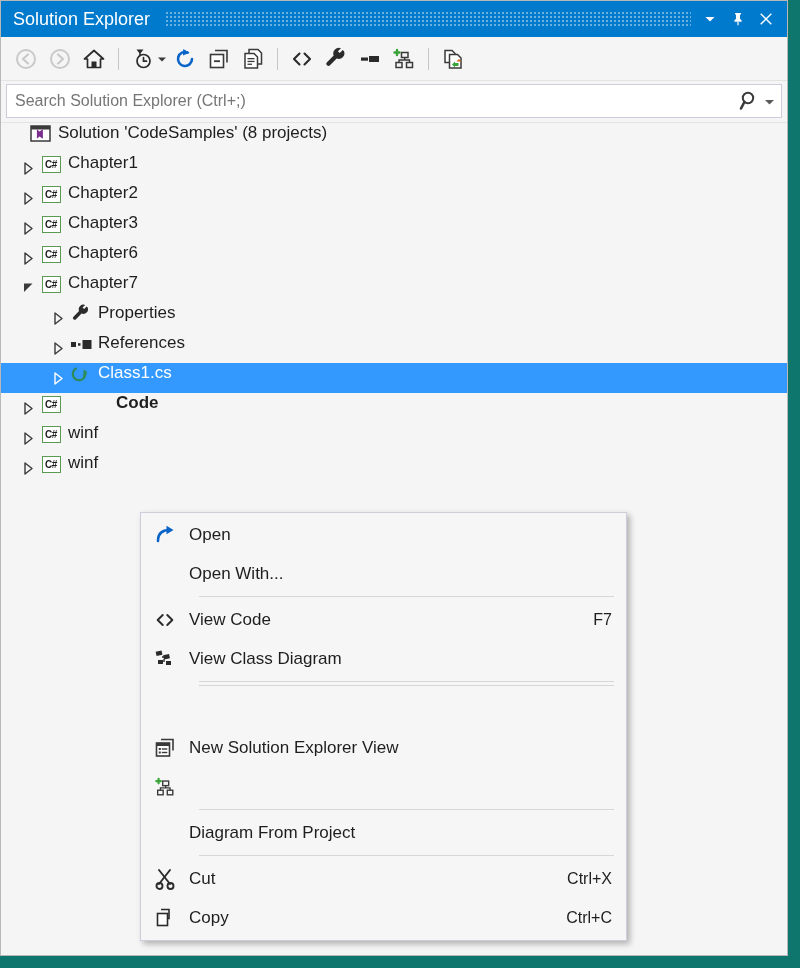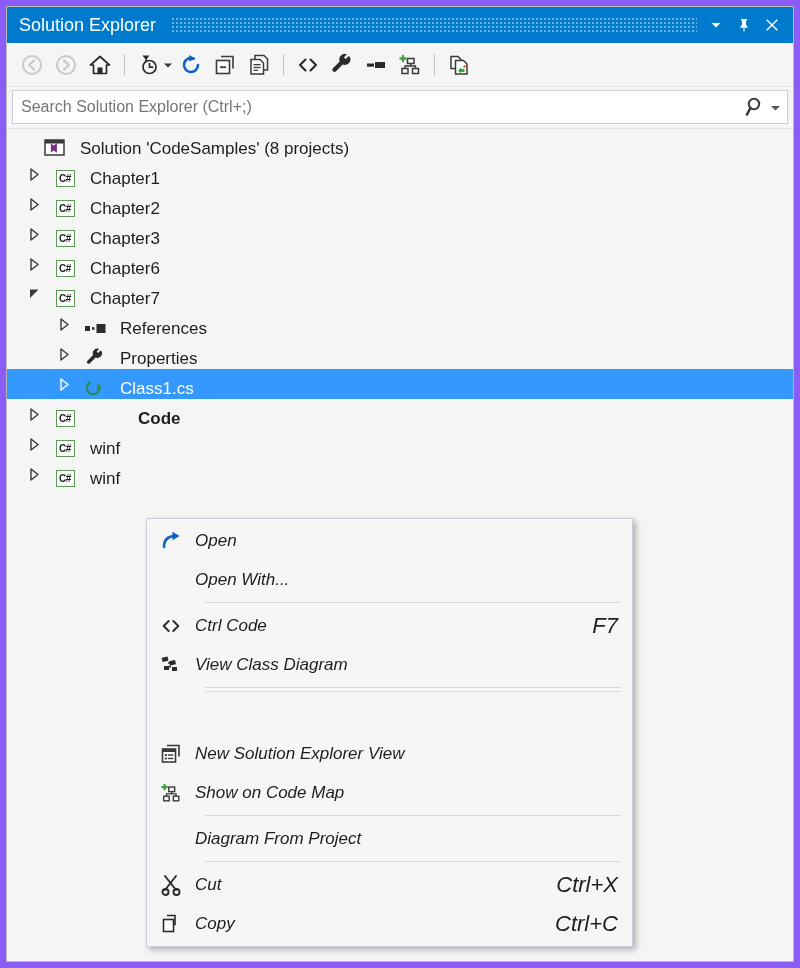--- a/index.html
+++ b/index.html
@@ -7,22 +7,21 @@
     margin: 0; padding: 0;
     width: 800px; height: 968px;
     background: #ffffff;
     font-family: "Liberation Sans", sans-serif;
     overflow: hidden;
   }
 
   #app {
     position: relative;
     width: 800px; height: 968px;
-    background: #8b5cf6;
-    padding: 6px;
+    background: #0f766e;
   }
 
   .window {
     position: relative;
     width: 788px; height: 956px;
     background: #f5f5f5;
     border: 1px solid #b8b8b8;
     display: flex;
     flex-direction: column;
   }
@@ -112,27 +111,26 @@
   .treewrap {
     flex: 1 1 auto;
     background: #f5f5f5;
     position: relative;
     overflow: hidden;
     border-top: 1px solid #e4e4e4;
   }
   .row {
     height: 30px;
     display: flex;
-    align-items: flex-end;
+    align-items: flex-start;
     padding-left: 6px;
     white-space: nowrap;
     font-size: 17px;
     color: #1e1e1e;
     position: relative;
-    gap: 8px;
   }
   .row.selected { background: #3399ff; color: #ffffff; }
   .row.bold .lbl { font-weight: bold; margin-left: 48px; }
   .expander {
     width: 22px; height: 30px;
     display: flex; align-items: center; justify-content: center;
     flex: 0 0 auto;
   }
   .ico {
     width: 24px; height: 22px;
@@ -174,22 +172,22 @@
     align-items: center;
     padding: 0 14px 0 0;
     font-size: 17px;
     color: #1e1e1e;
   }
   .micon {
     width: 48px; height: 39px;
     display: flex; align-items: center; justify-content: center;
     flex: 0 0 auto;
   }
-  .mlabel { flex: 1 1 auto; font-style: italic; }
-  .mkey { flex: 0 0 auto; color: #1e1e1e; font-size: 22px; padding-left: 18px; font-style: italic; }
+  .mlabel { flex: 1 1 auto; }
+  .mkey { flex: 0 0 auto; color: #1e1e1e; font-size: 16px; padding-left: 18px; }
   .msep {
     height: 1px;
     background: #d7d7d7;
     margin: 3px 12px 3px 58px;
   }
   svg { display: block; }
 </style>
 </head>
 <body>
 
@@ -419,43 +417,43 @@
         <div class="lbl">Chapter7</div>
       </div>
 
       <div class="row indent-2">
         <div class="expander">
           <svg width="11" height="13" viewBox="0 0 11 13">
               <path d="M2 1 L9 6.5 L2 12 Z" fill="none" stroke="#3a3a3a" stroke-width="1.4" stroke-linejoin="round"></path>
             </svg>
         </div>
         <div class="ico">
+          <svg width="20" height="20" viewBox="0 0 24 24">
+            <path d="M20 4.2 a5.6 5.6 0 0 1 -7.3 7.3 L6 18.2 a2.1 2.1 0 0 1 -3 -3 l6.7 -6.7 A5.6 5.6 0 0 1 17 1.2 l-3.1 3.1 1.8 1.8 3.1 -3.1 Z" fill="#2b2b2b"></path>
+          </svg>
+        </div>
+        <div class="lbl">Properties</div>
+      </div>
+
+      <div class="row indent-2">
+        <div class="expander">
+          <svg width="11" height="13" viewBox="0 0 11 13">
+              <path d="M2 1 L9 6.5 L2 12 Z" fill="none" stroke="#3a3a3a" stroke-width="1.4" stroke-linejoin="round"></path>
+            </svg>
+        </div>
+        <div class="ico">
           <svg width="22" height="14" viewBox="0 0 22 14">
             <rect x="1" y="5" width="5" height="5" fill="#2b2b2b"></rect>
             <rect x="8" y="6.2" width="2.5" height="2.5" fill="#2b2b2b"></rect>
             <rect x="12.5" y="3" width="9" height="9" fill="#2b2b2b"></rect>
           </svg>
         </div>
         <div class="lbl">References</div>
       </div>
 
-      <div class="row indent-2">
-        <div class="expander">
-          <svg width="11" height="13" viewBox="0 0 11 13">
-              <path d="M2 1 L9 6.5 L2 12 Z" fill="none" stroke="#3a3a3a" stroke-width="1.4" stroke-linejoin="round"></path>
-            </svg>
-        </div>
-        <div class="ico">
-          <svg width="20" height="20" viewBox="0 0 24 24">
-            <path d="M20 4.2 a5.6 5.6 0 0 1 -7.3 7.3 L6 18.2 a2.1 2.1 0 0 1 -3 -3 l6.7 -6.7 A5.6 5.6 0 0 1 17 1.2 l-3.1 3.1 1.8 1.8 3.1 -3.1 Z" fill="#2b2b2b"></path>
-          </svg>
-        </div>
-        <div class="lbl">Properties</div>
-      </div>
-
       <div class="row indent-2 selected">
         <div class="expander">
           <svg width="11" height="13" viewBox="0 0 11 13">
               <path d="M2 1 L9 6.5 L2 12 Z" fill="none" stroke="#ffffff" stroke-width="1.4" stroke-linejoin="round"></path>
             </svg>
         </div>
         <div class="ico">
           <svg width="20" height="20" viewBox="0 0 20 20">
             <circle cx="8" cy="10" r="6.2" fill="none" stroke="#2e8b57" stroke-width="2.2" stroke-dasharray="30 12" transform="rotate(-36 8 10)"></circle>
             <text x="11.5" y="13" font-family="Liberation Sans, sans-serif" font-size="9" font-weight="bold" fill="#2e8b57">#</text>
@@ -521,21 +519,21 @@
 
         <div class="msep"></div>
 
         <div class="mitem">
           <div class="micon">
             <svg width="22" height="22" viewBox="0 0 24 24">
               <path d="M9.5 6.5 L4 12 L9.5 17.5" fill="none" stroke="#2b2b2b" stroke-width="2.1" stroke-linecap="round" stroke-linejoin="round"></path>
               <path d="M14.5 6.5 L20 12 L14.5 17.5" fill="none" stroke="#2b2b2b" stroke-width="2.1" stroke-linecap="round" stroke-linejoin="round"></path>
             </svg>
           </div>
-          <div class="mlabel">Ctrl Code</div>
+          <div class="mlabel">View Code</div>
           <div class="mkey">F7</div>
         </div>
 
         <div class="mitem">
           <div class="micon">
             <svg width="22" height="22" viewBox="0 0 22 22">
               <rect x="2" y="3" width="6" height="4.5" fill="#2b2b2b" transform="rotate(-12 5 5)"></rect>
               <rect x="9.5" y="6.5" width="6" height="4.5" fill="#2b2b2b" transform="rotate(-12 12.5 8.5)"></rect>
               <rect x="4" y="12" width="5" height="4" fill="#2b2b2b"></rect>
               <rect x="12" y="13" width="5" height="4" fill="#2b2b2b"></rect>
@@ -577,21 +575,20 @@
         <div class="mitem">
           <div class="micon">
             <svg width="22" height="22" viewBox="0 0 24 24">
               <rect x="9.5" y="5.5" width="6.5" height="5" fill="none" stroke="#3a3a3a" stroke-width="1.5"></rect>
               <rect x="4" y="15.5" width="6" height="5" fill="none" stroke="#3a3a3a" stroke-width="1.5"></rect>
               <rect x="14.5" y="15.5" width="6" height="5" fill="none" stroke="#3a3a3a" stroke-width="1.5"></rect>
               <path d="M12.7 10.5 v2.5 M7 15.5 v-2.5 h10.5 v2.5" fill="none" stroke="#3a3a3a" stroke-width="1.4"></path>
               <path d="M2.5 5.5 h5 M5 3 v5" stroke="#3aa33a" stroke-width="2.4" stroke-linecap="round"></path>
             </svg>
           </div>
-          <div class="mlabel">Show on Code Map</div>
           <div class="mkey"></div>
         </div>
 
         <div class="msep"></div>
 
         <div class="mitem">
           <div class="micon"></div>
           <div class="mlabel">Diagram From Project</div>
           <div class="mkey"></div>
         </div>

